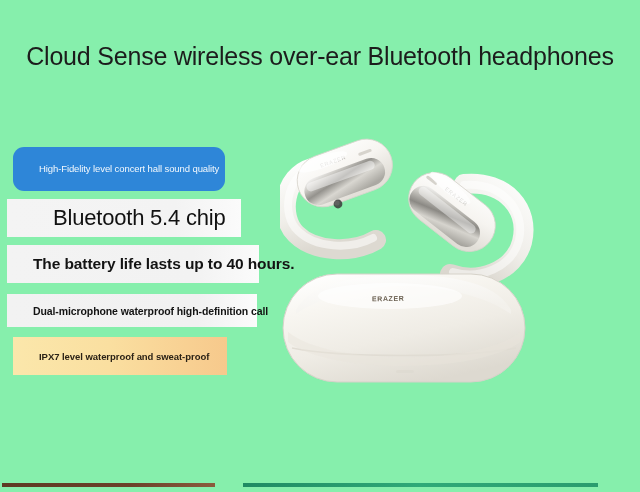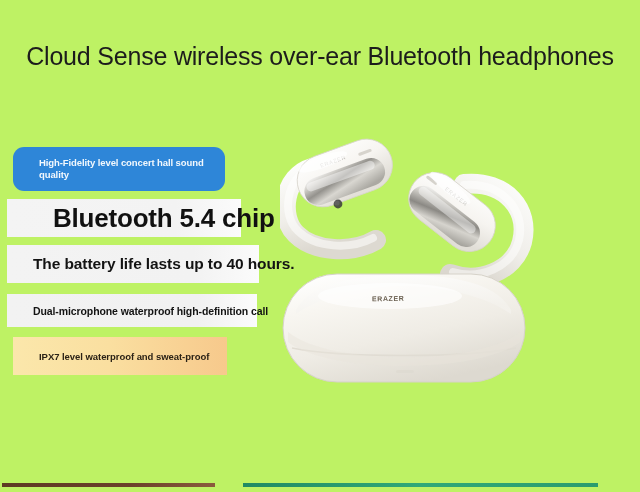--- a/index.html
+++ b/index.html
@@ -13,21 +13,21 @@
     overflow: hidden;
     font-family: "Liberation Sans", sans-serif;
     color: #1a1a1a;
     position: relative;
   }
 
   
   .page {
     position: absolute;
     inset: 0;
-    background: #bef264;
+    background: #86efac;
   }
 
   
   .title {
     position: absolute;
     left: 0;
     top: 42px;
     width: 640px;
     text-align: center;
     font-size: 25px;
@@ -57,35 +57,35 @@
     width: 212px;
     height: 44px;
     background: #2e86d8;
     border-radius: 11px 11px 11px 11px;
     padding: 0 0 0 26px;
   }
   .feat-1 .txt {
     font-size: 9.5px;
     line-height: 12px;
     color: #f2f8fd;
-    font-weight: 700;
+    font-weight: 400;
     letter-spacing: -0.1px;
   }
 
   .feat-2 {
     left: -6px;
     top: 52px;
     width: 234px;
     height: 38px;
     background: linear-gradient(to right, #f4f4f4 0%, #f3f3f3 72%, #fbfbfb 100%);
     padding: 0 0 0 46px;
   }
   .feat-2 .txt {
-    font-size: 26px;
-    font-weight: 700;
+    font-size: 22px;
+    font-weight: 400;
     color: #111111;
     letter-spacing: -0.2px;
     white-space: nowrap;
   }
 
   .feat-3 {
     left: -6px;
     top: 98px;
     width: 252px;
     height: 38px;

